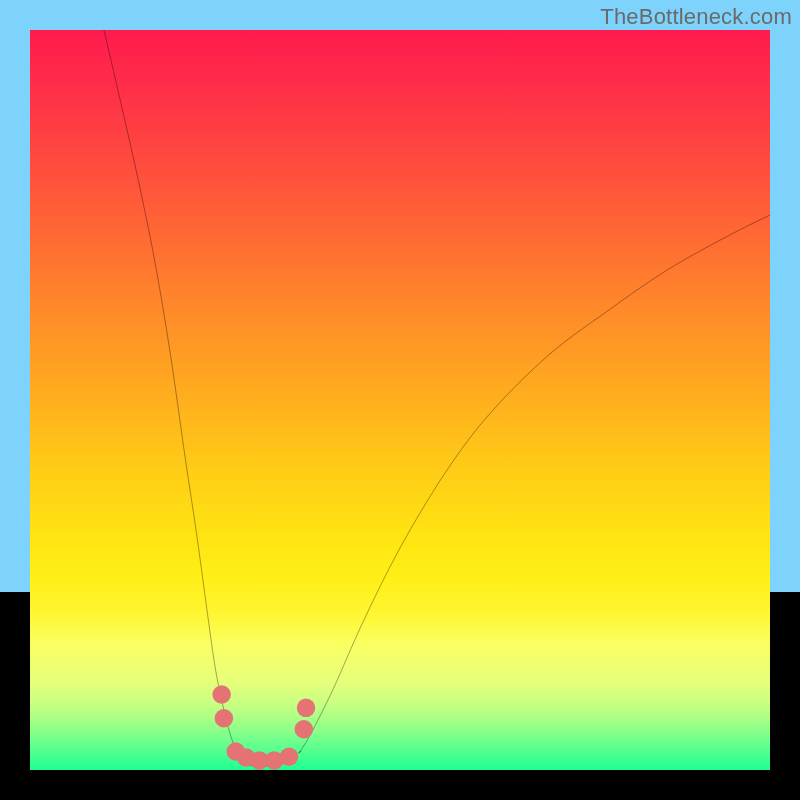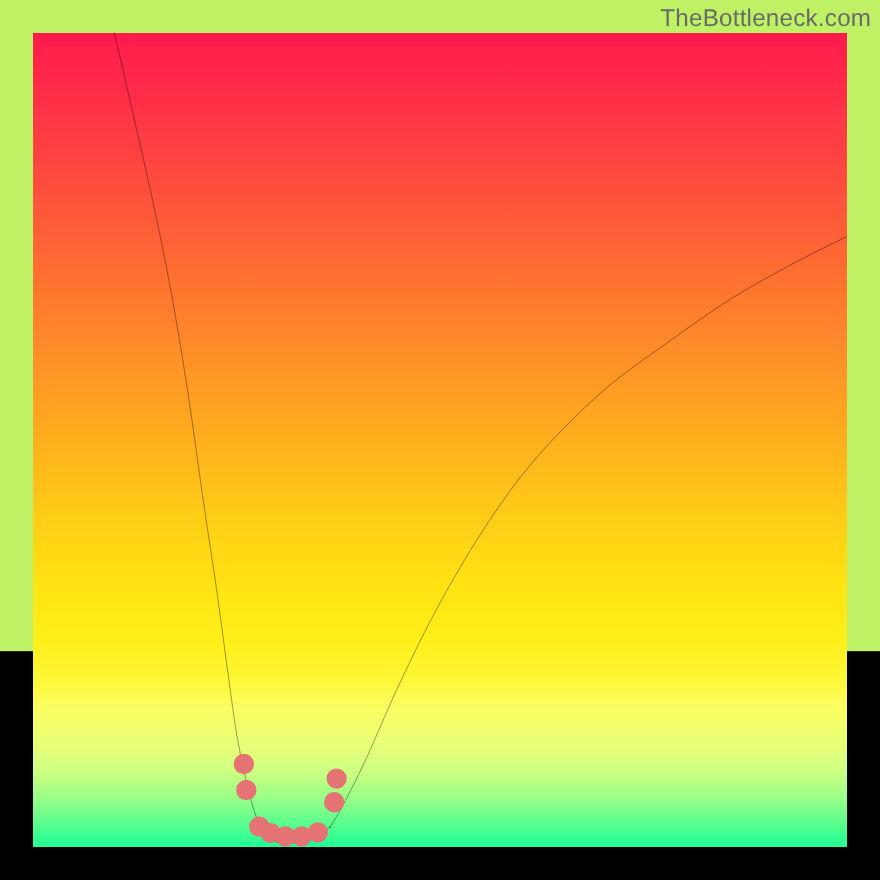--- a/index.html
+++ b/index.html
@@ -10,21 +10,21 @@
     background: #000000;
     overflow: hidden;
     font-family: Arial, Helvetica, sans-serif;
   }
   .frame {
     position: absolute;
     left: 0;
     top: 0;
     width: 800px;
     height: 592px;
-    background: #bef264;
+    background: #7dd3fc;
   }
   .plot {
     position: absolute;
     left: 30px;
     top: 30px;
     width: 740px;
     height: 740px;
     overflow: hidden;
   }
   .gradient {

